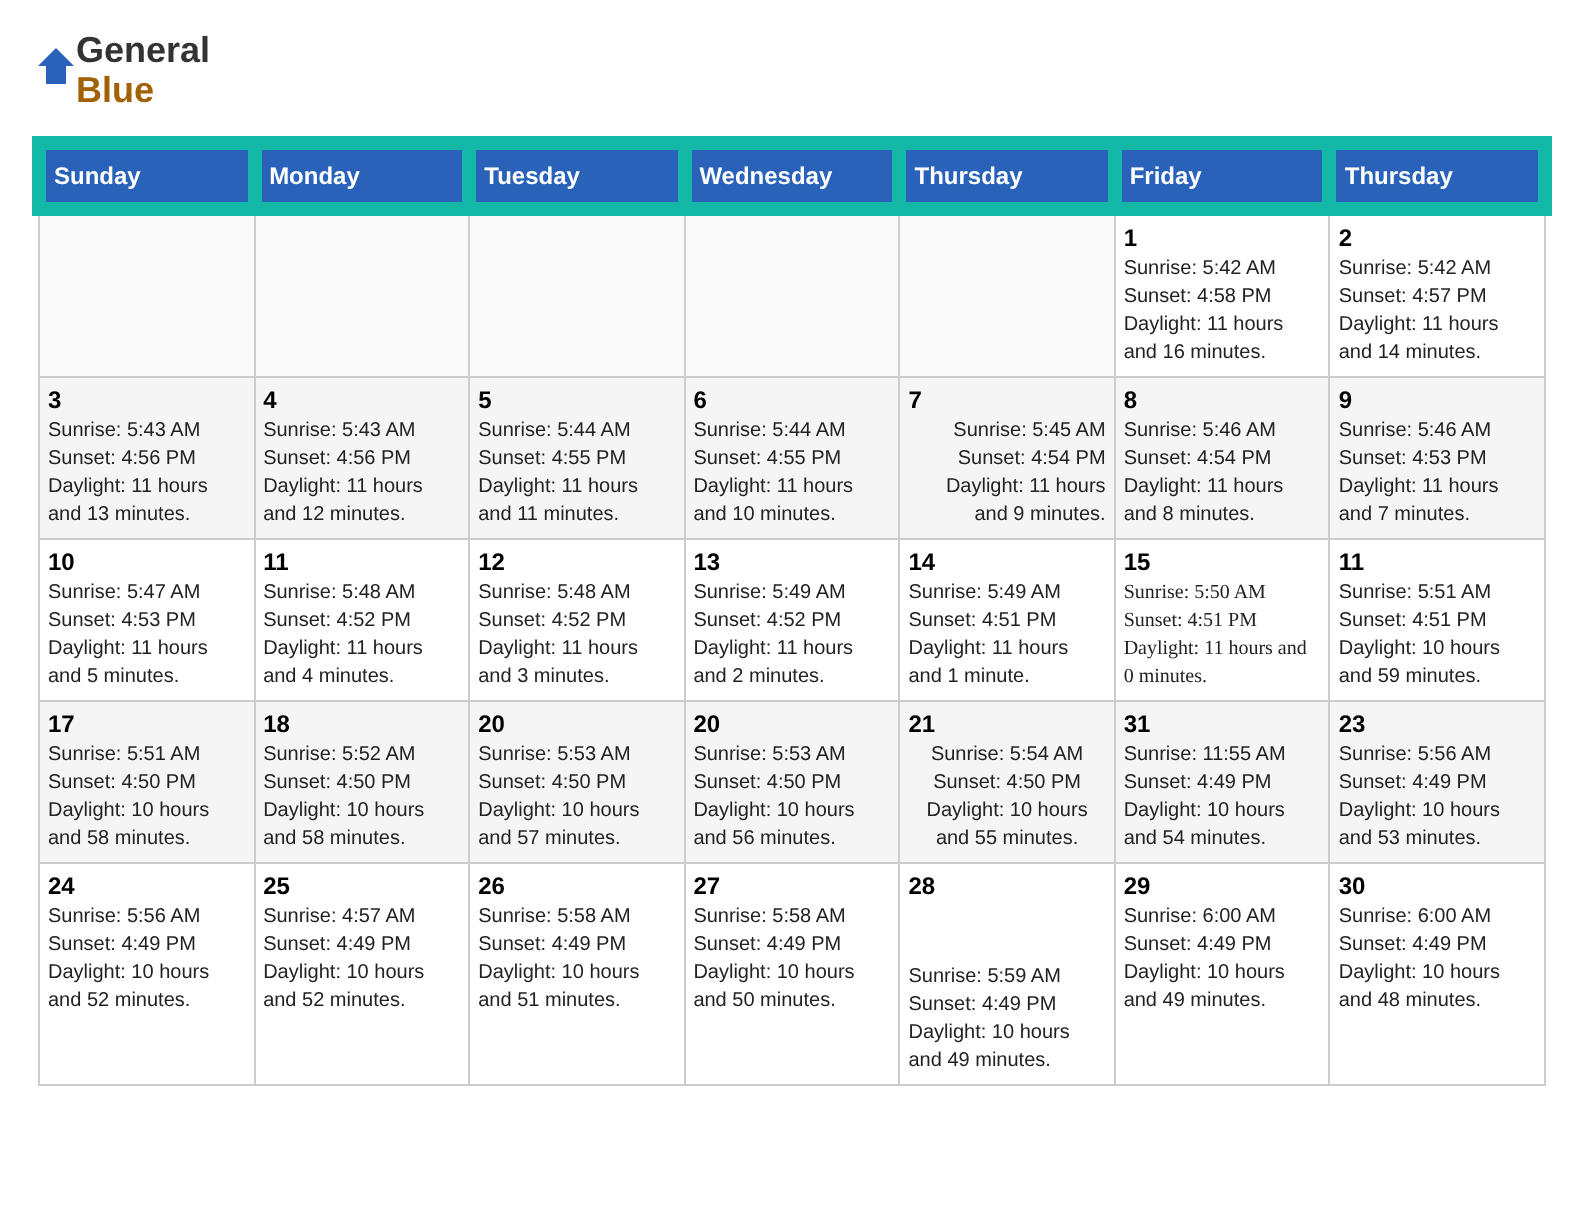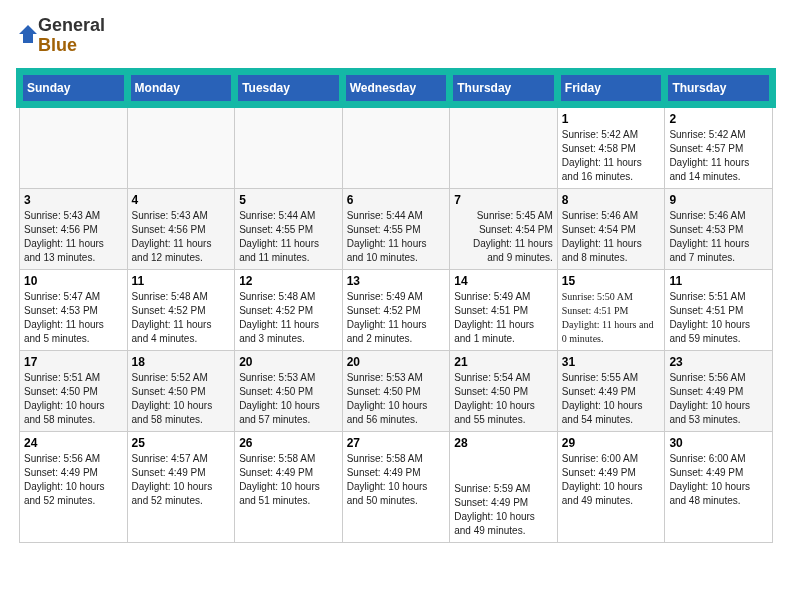--- a/index.html
+++ b/index.html
@@ -241,27 +241,27 @@
 Daylight: 10 hours and 57 minutes.</div>
         </td>
         <td>
           <span class="day-num">20</span>
           <div class="day-info" style="white-space: pre-line;">Sunrise: 5:53 AM
 Sunset: 4:50 PM
 Daylight: 10 hours and 56 minutes.</div>
         </td>
         <td>
           <span class="day-num">21</span>
-          <div class="day-info" style="white-space: pre-line;">Sunrise: 5:54 AM
+          <div class="day-info" style="white-space: pre-line; text-align: center;">Sunrise: 5:54 AM
 Sunset: 4:50 PM
 Daylight: 10 hours and 55 minutes.</div>
         </td>
         <td>
           <span class="day-num">31</span>
-          <div class="day-info" style="white-space: pre-line;">Sunrise: 5:55 AM
+          <div class="day-info" style="white-space: pre-line;">Sunrise: 11:55 AM
 Sunset: 4:49 PM
 Daylight: 10 hours and 54 minutes.</div>
         </td>
         <td>
           <span class="day-num">23</span>
           <div class="day-info" style="white-space: pre-line;">Sunrise: 5:56 AM
 Sunset: 4:49 PM
 Daylight: 10 hours and 53 minutes.</div>
         </td>
       </tr>

